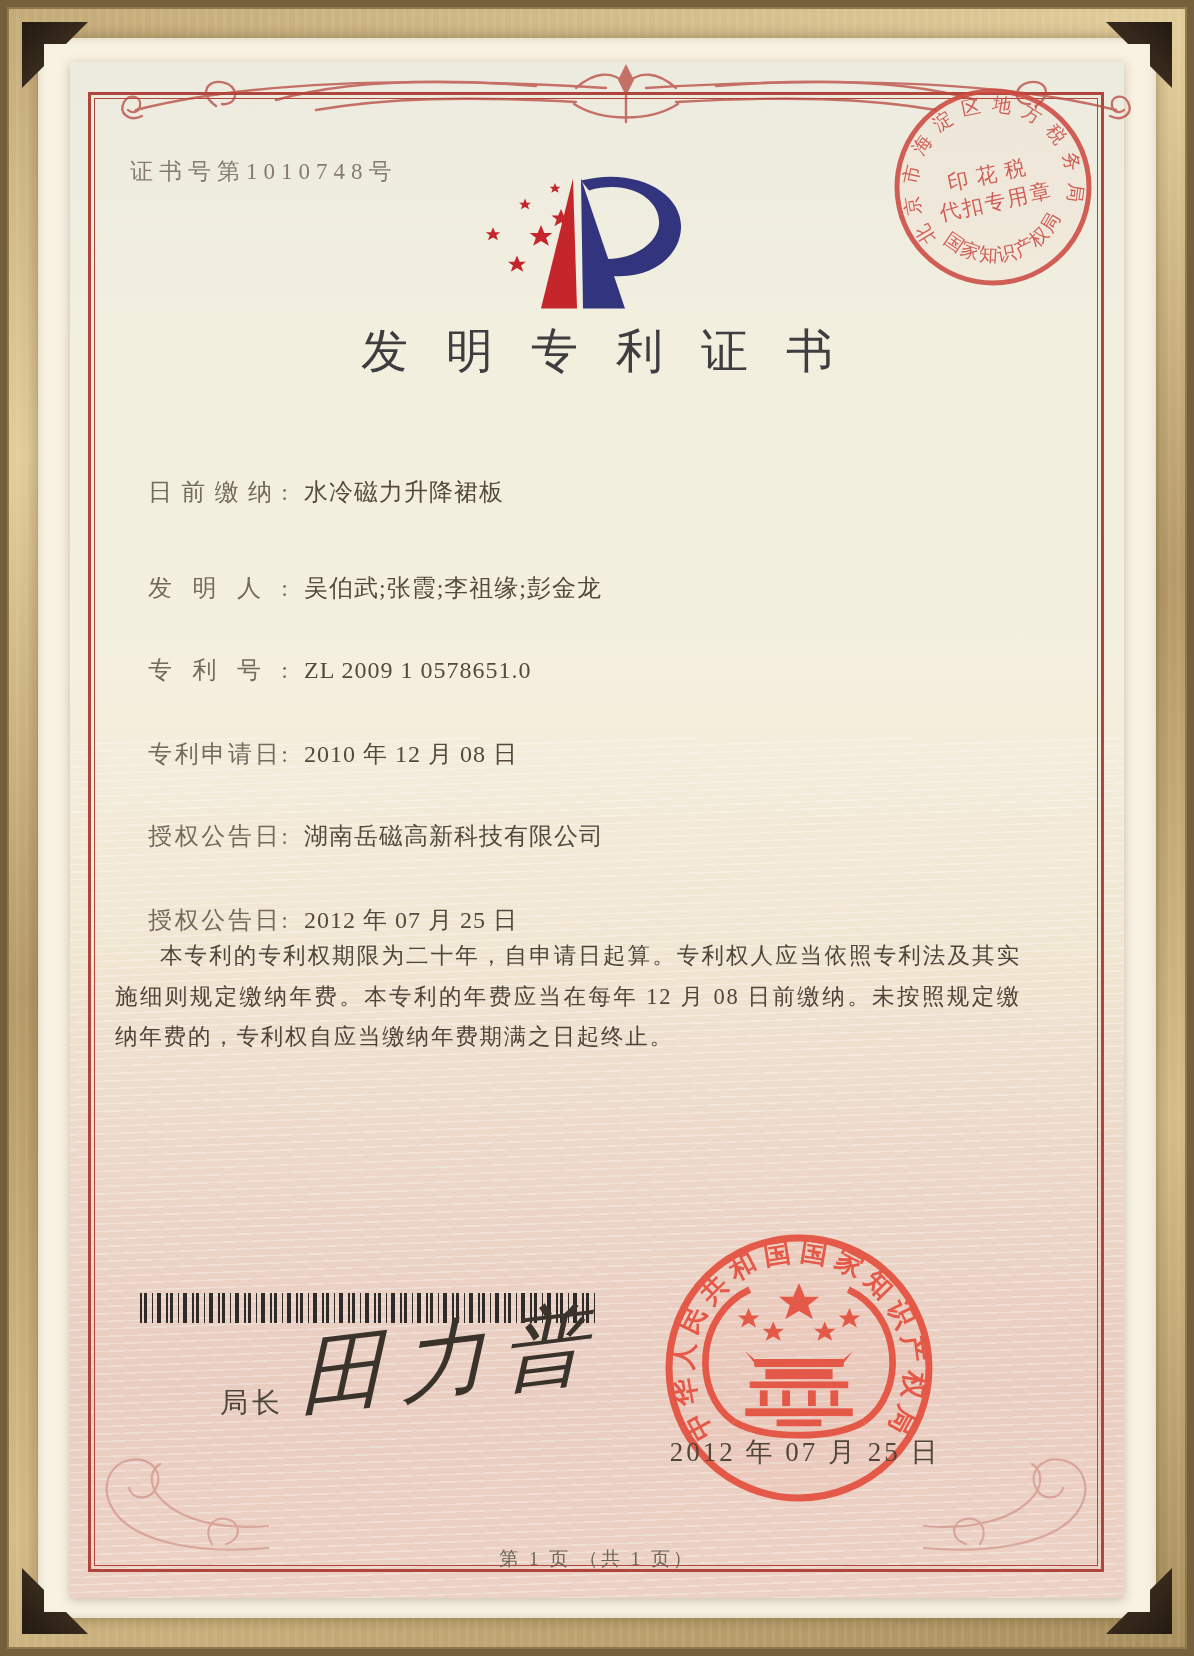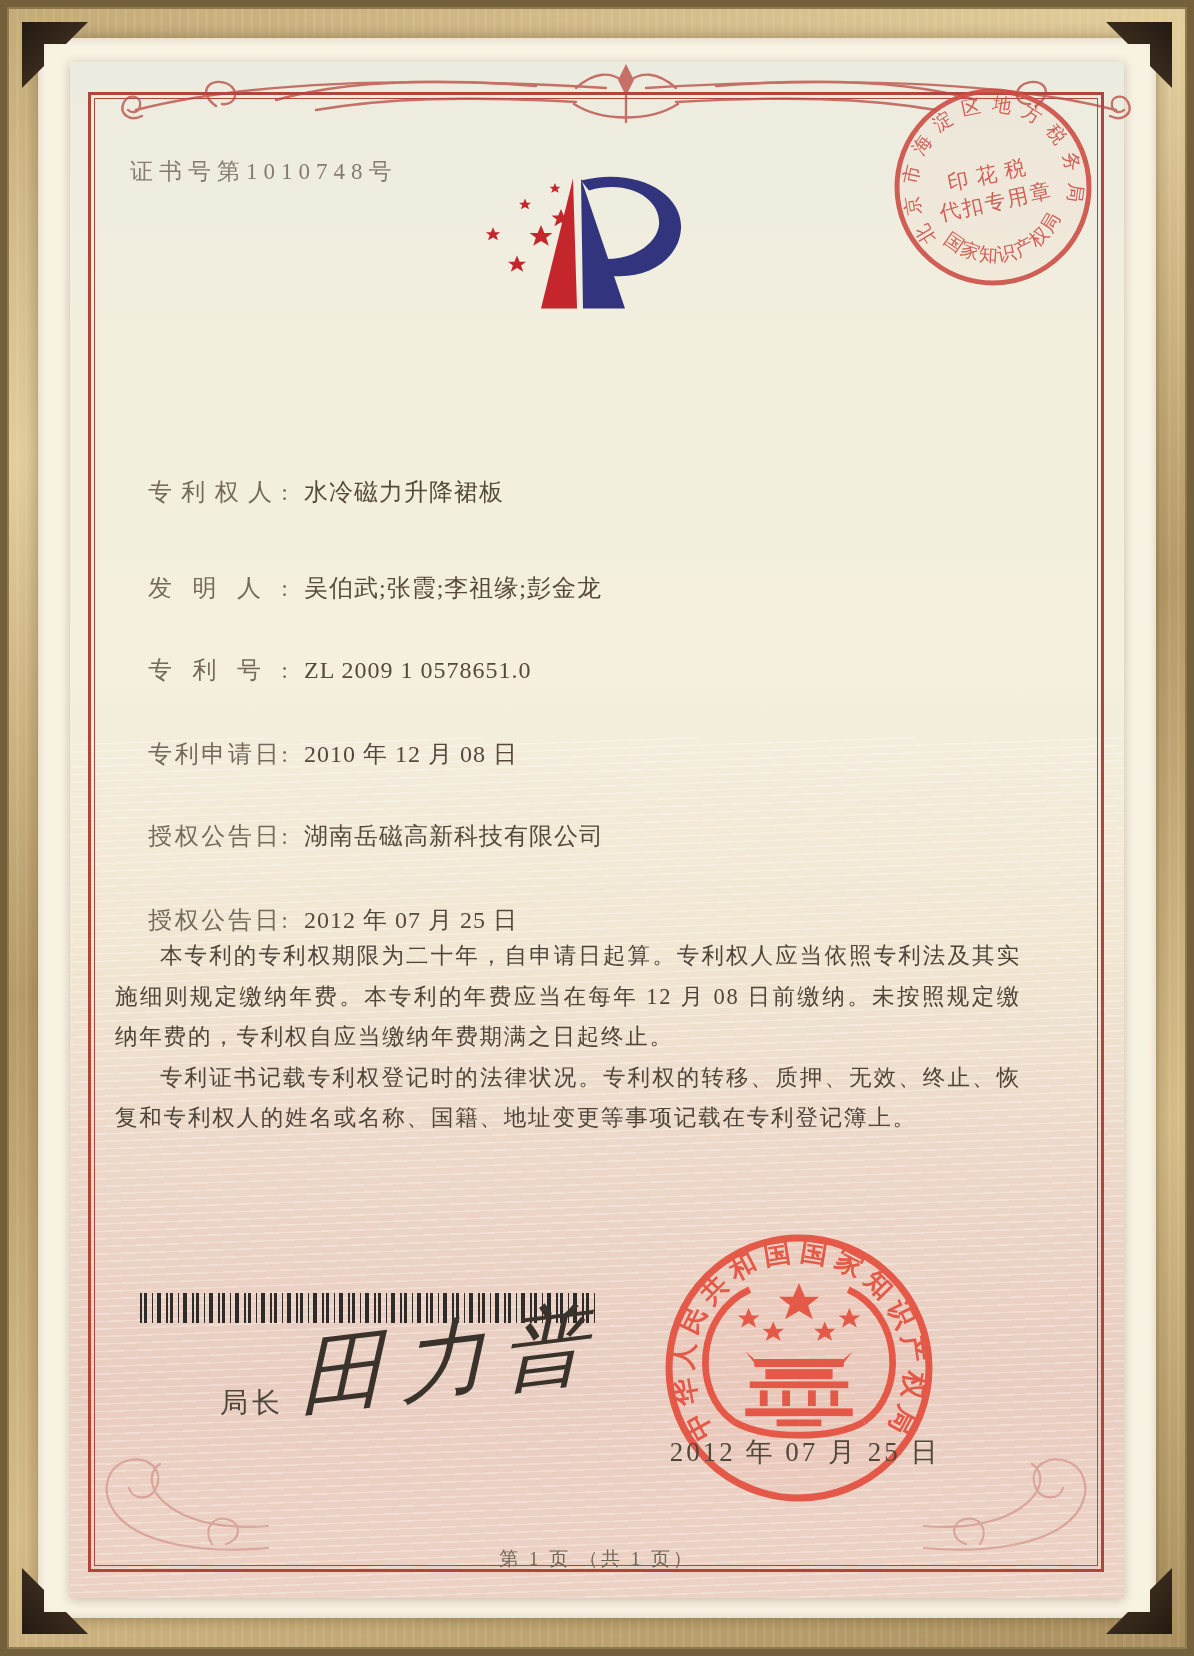--- a/index.html
+++ b/index.html
@@ -127,45 +127,45 @@
       <g fill="#c5262c">
         <use href="#star5" transform="translate(100,18) scale(0.45)"></use>
         <use href="#star5" transform="translate(70,34) scale(0.5)"></use>
         <use href="#star5" transform="translate(106,48) scale(0.8)"></use>
         <use href="#star5" transform="translate(38,64) scale(0.6)"></use>
         <use href="#star5" transform="translate(86,66) scale(0.95)"></use>
         <use href="#star5" transform="translate(62,94) scale(0.75)"></use>
       </g>
     </svg>
 
+    <div class="title">发明专利证书</div>
 
     <div class="fields">
       <div class="field f1">
-        <span class="field-label">专利权人:</span><span class="field-value">水冷磁力升降裙板</span>
+        <span class="field-label">日前缴纳:</span><span class="field-value">水冷磁力升降裙板</span>
       </div>
       <div class="field f2">
         <span class="field-label">发明人:</span><span class="field-value">吴伯武;张霞;李祖缘;彭金龙</span>
       </div>
       <div class="field f3">
         <span class="field-label">专利号:</span><span class="field-value">ZL 2009 1 0578651.0</span>
       </div>
       <div class="field f4">
         <span class="field-label">专利申请日:</span><span class="field-value">2010 年 12 月 08 日</span>
       </div>
       <div class="field f5">
         <span class="field-label">授权公告日:</span><span class="field-value">湖南岳磁高新科技有限公司</span>
       </div>
       <div class="field f6">
         <span class="field-label">授权公告日:</span><span class="field-value">2012 年 07 月 25 日</span>
       </div>
     </div>
 
     <div class="body-text">
       <p>本专利的专利权期限为二十年，自申请日起算。专利权人应当依照专利法及其实施细则规定缴纳年费。本专利的年费应当在每年 12 月 08 日前缴纳。未按照规定缴纳年费的，专利权自应当缴纳年费期满之日起终止。</p>
-      <p>专利证书记载专利权登记时的法律状况。专利权的转移、质押、无效、终止、恢复和专利权人的姓名或名称、国籍、地址变更等事项记载在专利登记簿上。</p>
     </div>
 
     <div class="barcode"></div>
 
     <div class="sig-title">局长</div>
     <div class="sig-name">田力普</div>
 
     <svg class="stamp" viewBox="-115 -115 230 230">
       <defs>
         <path id="stampArcTop" d="M -58.2,48.9 A 76,76 0 1 1 58.2,48.9" fill="none"></path>

